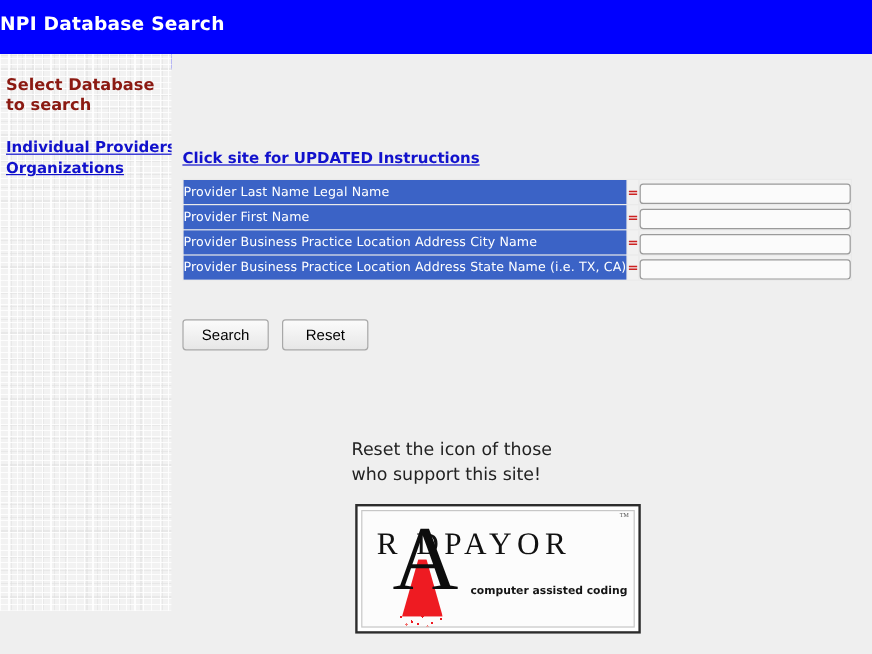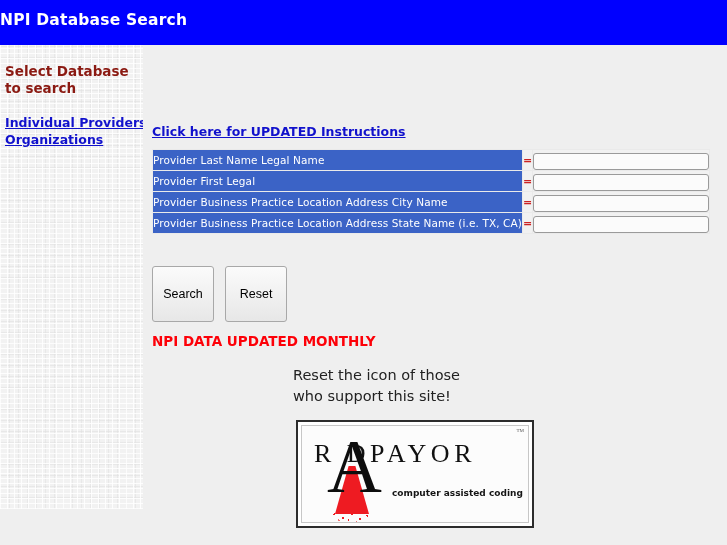--- a/index.html
+++ b/index.html
@@ -159,22 +159,22 @@
     left: 9px;
     top: 221px;
   }
   .form-button {
     font-family: "Liberation Sans", sans-serif;
     font-size: 12.5px;
     color: #000000;
     background: linear-gradient(#fbfbfb, #e7e7e7);
     border: 1px solid #a8a8a8;
     border-radius: 3px;
-    padding: 20px 0;
-    width: 62px;
+    padding: 5px 0;
+    width: 72px;
     margin-right: 6px;
     cursor: pointer;
   }
 
   
   #update-notice {
     position: absolute;
     left: 9px;
     top: 288px;
     color: #fd0008;
@@ -292,33 +292,33 @@
 
 <div id="sidebar">
   <div id="sidebar-heading">Select Database to search</div>
   <a id="side-link-individual" class="side-link">Individual Providers</a>
   <a id="side-link-organizations" class="side-link">Organizations</a>
 </div>
 
 <div id="main">
 
 
-  <a id="instructions-link">Click here for UPDATED Instructions</a>
+  <a id="instructions-link">Click site for UPDATED Instructions</a>
 
   <table id="search-table">
     <tbody>
       <tr>
         <td class="field-label">Provider Last Name Legal Name</td>
         <td class="field-op">=</td>
         <td class="field-input">
           <input type="text" placeholder="" style="">
         </td>
       </tr>
       <tr>
-        <td class="field-label">Provider First Legal</td>
+        <td class="field-label">Provider First Name</td>
         <td class="field-op">=</td>
         <td class="field-input">
           <input type="text" placeholder="" style="">
         </td>
       </tr>
       <tr>
         <td class="field-label">Provider Business Practice Location Address City Name</td>
         <td class="field-op">=</td>
         <td class="field-input">
           <input type="text" placeholder="" style="">
@@ -332,21 +332,20 @@
         </td>
       </tr>
     </tbody>
   </table>
 
   <div id="button-row">
     <button class="form-button">Search</button>
     <button class="form-button">Reset</button>
   </div>
 
-  <div id="update-notice">NPI DATA UPDATED MONTHLY</div>
 
   <div id="support-text">
     <div>Reset the icon of those</div>
     <div>who support this site!</div>
   </div>
 
   <div id="sponsor-logo">
     <div id="sponsor-logo-inner">
       <div id="logo-tm">TM</div>
       <div id="logo-wordmark">R    DPAYOR</div>

